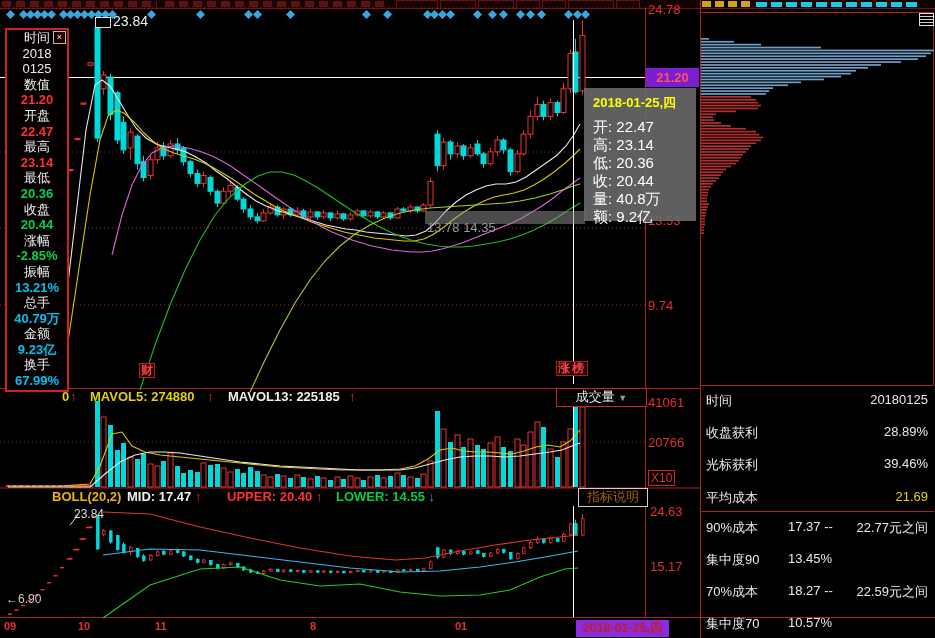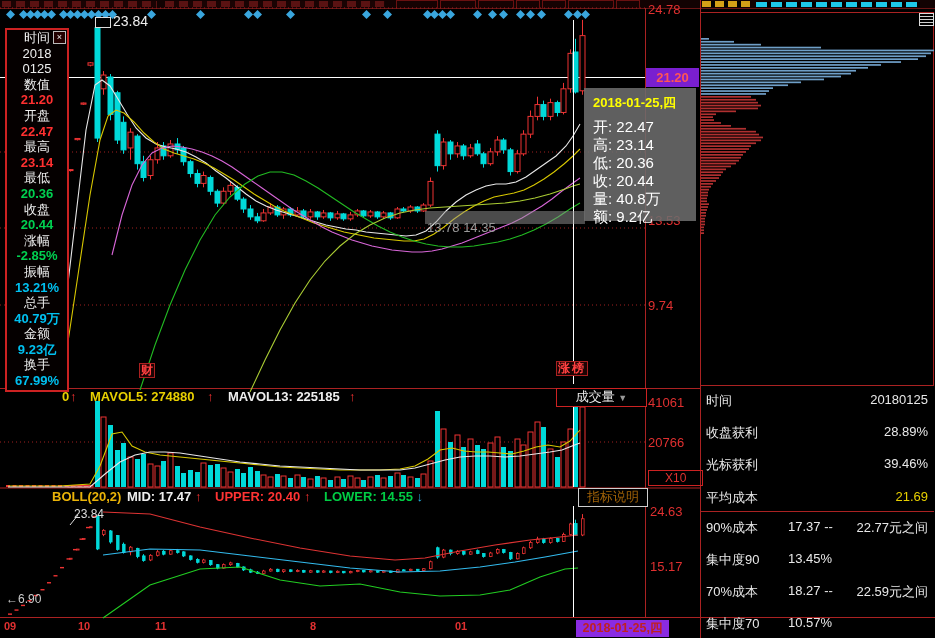--- a/index.html
+++ b/index.html
@@ -40,21 +40,21 @@
   
   .volhdr{left:0px;top:389px;width:645px;height:16px;font-size:13px;font-weight:bold;z-index:10;white-space:nowrap;}
   .bollhdr{left:4px;top:489px;width:645px;height:16px;font-size:13px;font-weight:bold;z-index:10;white-space:nowrap;}
   .yel{color:#e8d000;} .wht{color:#eee;} .redt{color:#ff3333;} .grnt{color:#00cc44;margin-top:25px;}
   .cynt{color:#29b6e8;} .dna{color:#eab308;padding-left:48px;}
   .dropdown{left:556px;top:388px;width:89px;height:17px;border:1px solid #c22;color:#eee;font-size:13px;
             text-align:center;line-height:16px;z-index:11;background:#000;}
   .caret{color:#999;font-size:9px;}
   .indicbtn{left:578px;top:488px;width:68px;height:17px;border:1px solid #cfcfcf;color:#a16207;font-size:13px;
             text-align:center;line-height:16px;z-index:11;background:#000;}
-  .x10box{left:648px;top:470px;border:1px solid #c22;color:#e03030;font-size:12px;padding:0 16px;z-index:11;}
+  .x10box{left:648px;top:470px;border:1px solid #c22;color:#e03030;font-size:12px;padding:0 2px;z-index:11;}
   
   .month{top:620px;color:#e03030;font-size:11px;font-weight:bold;z-index:11;}
   .cursordate{left:576px;top:620px;width:93px;height:17px;background:#8a2be2;color:#c02020;font-weight:bold;
               font-size:12.5px;text-align:center;line-height:17px;z-index:12;}
   
   .statrow{left:700px;width:233px;height:20px;font-size:13px;color:#e8e8e8;z-index:11;}
   .statrow .lab{position:absolute;left:6px;}
   .statrow .mid{position:absolute;left:88px;}
   .statrow .val{position:absolute;right:5px;}
   .valyellow{color:#e8d000;}
@@ -698,21 +698,21 @@
   <div class="abs dropdown">
     <span>成交量</span> <span class="caret">▼</span>
   </div>
   <div id="volAxis"></div>
   <div class="abs x10box">X10</div>
 
   <div class="abs bollhdr">
     <span class="dna">BOLL(20,2)</span>
     <span class="wht" style="margin-left:2px;">MID: 17.47</span>
     <span class="redt">↑</span>
-    <span class="redt" style="margin-left:10px;">UPPER: 20.40</span>
+    <span class="redt" style="margin-left:22px;">UPPER: 20.40</span>
     <span class="redt">↑</span>
     <span class="grnt" style="margin-left:10px;">LOWER: 14.55</span>
     <span class="cynt">↓</span>
   </div>
   <div class="abs indicbtn">指标说明</div>
   <div id="bollAxis"></div>
   <div class="abs bollpeak">23.84</div>
   <div class="abs bollstart">
     <span>←</span><span>6.90</span>
   </div>

